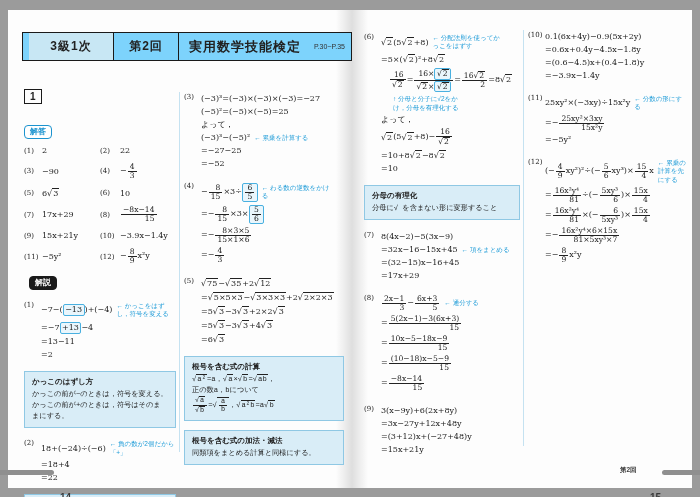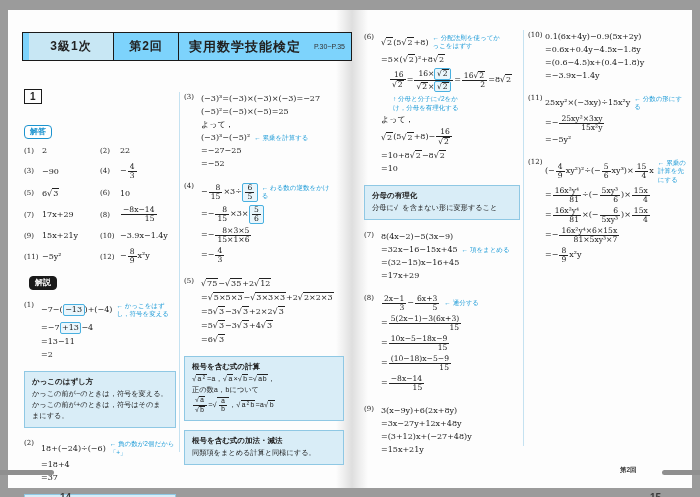--- a/index.html
+++ b/index.html
@@ -143,21 +143,21 @@
         <span class="pno">(2)</span>
         <div class="plines">
           <div class="line">
             <span class="m">18+(−24)÷(−6)</span>
             <span class="note">負の数が2個だから「+」</span>
           </div>
           <div class="line">
             <span class="m">=18+4</span>
           </div>
           <div class="line">
-            <span class="m">=37</span>
+            <span class="m">=22</span>
           </div>
         </div>
       </div>
       <div class="infobox"></div>
     </div>
   <div class="col" id="col2">
       <div class="prob">
         <span class="pno">(3)</span>
         <div class="plines">
           <div class="line">

